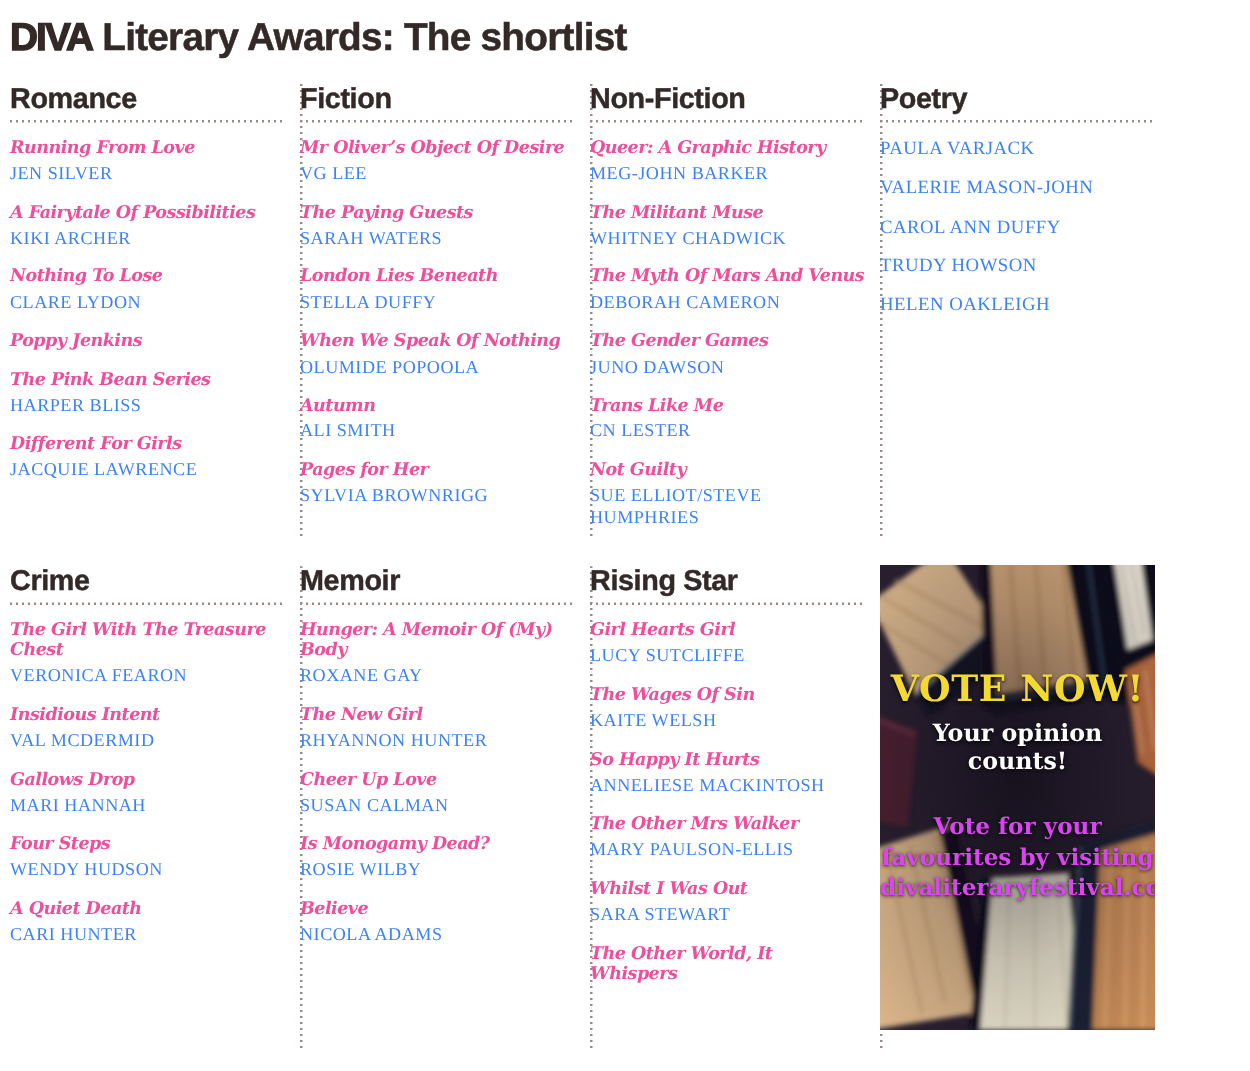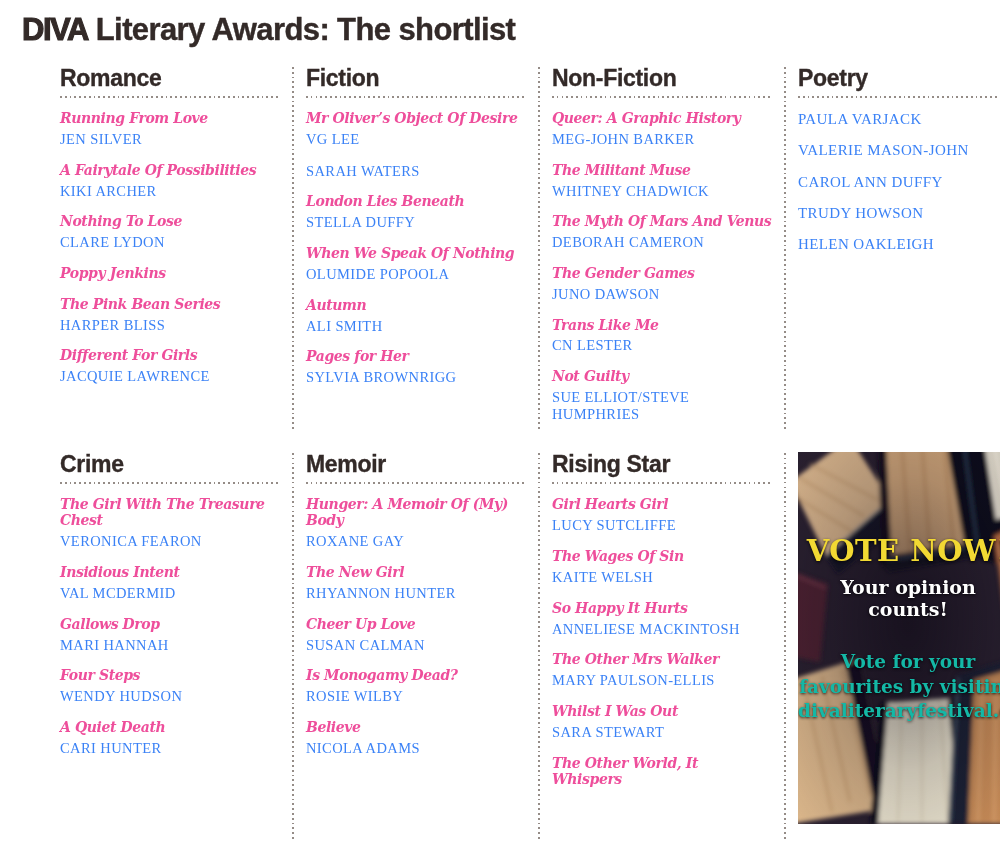--- a/index.html
+++ b/index.html
@@ -2,37 +2,36 @@
 <html><head>
 <meta charset="utf-8">
 <style>
   * { box-sizing: border-box; margin: 0; padding: 0; }
   html, body { width: 1000px; height: 857px; overflow: hidden; }
   body {
     background: #ffffff;
     font-family: "Liberation Sans", sans-serif;
     color: #332a28;
   }
-  .page { position: relative; width: 1000px; height: 857px; padding: 8px 18px 0 22px; }
+  .page { position: relative; width: 1000px; height: 857px; padding: 8px 18px 0 8px; }
 
   h1.page-title {
     font-size: 31px;
     font-weight: 700;
     letter-spacing: -0.6px;
     color: #332a28;
     margin: 4px 0 17px 0;
     -webkit-text-stroke: 0.4px #332a28;
   }
   h1 .brand { letter-spacing: -1.5px; -webkit-text-stroke: 1.1px #332a28; }
 
   .grid {
     display: grid;
     grid-template-columns: repeat(4, 220px);
-    column-gap: 26px;
-    margin-left: 38px;
+    column-gap: 12px;
   }
   .grid.row-1 { min-height: 372px; margin-bottom: 14px; }
   .grid.row-2 { min-height: 396px; }
 
   .cell { position: relative; }
   .cell.has-divider::after {
     content: "";
     position: absolute;
     top: 2px; bottom: 6px; right: -14px;
     width: 2px;
@@ -99,21 +98,21 @@
   }
   .vote-subline {
     font-size: 19px;
     color: #ffffff;
     margin-top: 8px;
     text-shadow: 0 1px 3px rgba(0,0,0,0.8);
   }
   .vote-body {
     font-size: 18.5px;
     line-height: 1.32;
-    color: #14b8a6;
+    color: #d946ef;
     margin-top: 30px;
     text-shadow: 0 1px 3px rgba(0,0,0,0.8);
   }
 </style>
 </head>
 <body>
 
 <div class="page">
 
   <h1 class="page-title"><span class="brand">DIVA</span> <span>Literary Awards: The shortlist</span></h1>
@@ -150,20 +149,21 @@
       </div>
     <div class="cell has-divider">
         <div class="section-title">Fiction</div>
         <div class="rule"></div>
         <div class="entries">
           <div class="entry">
             <div class="book-title">Mr Oliver’s Object Of Desire</div>
             <div class="book-author">VG LEE</div>
           </div>
           <div class="entry">
+            <div class="book-title">The Paying Guests</div>
             <div class="book-author">SARAH WATERS</div>
           </div>
           <div class="entry">
             <div class="book-title">London Lies Beneath</div>
             <div class="book-author">STELLA DUFFY</div>
           </div>
           <div class="entry">
             <div class="book-title">When We Speak Of Nothing</div>
             <div class="book-author">OLUMIDE POPOOLA</div>
           </div>

